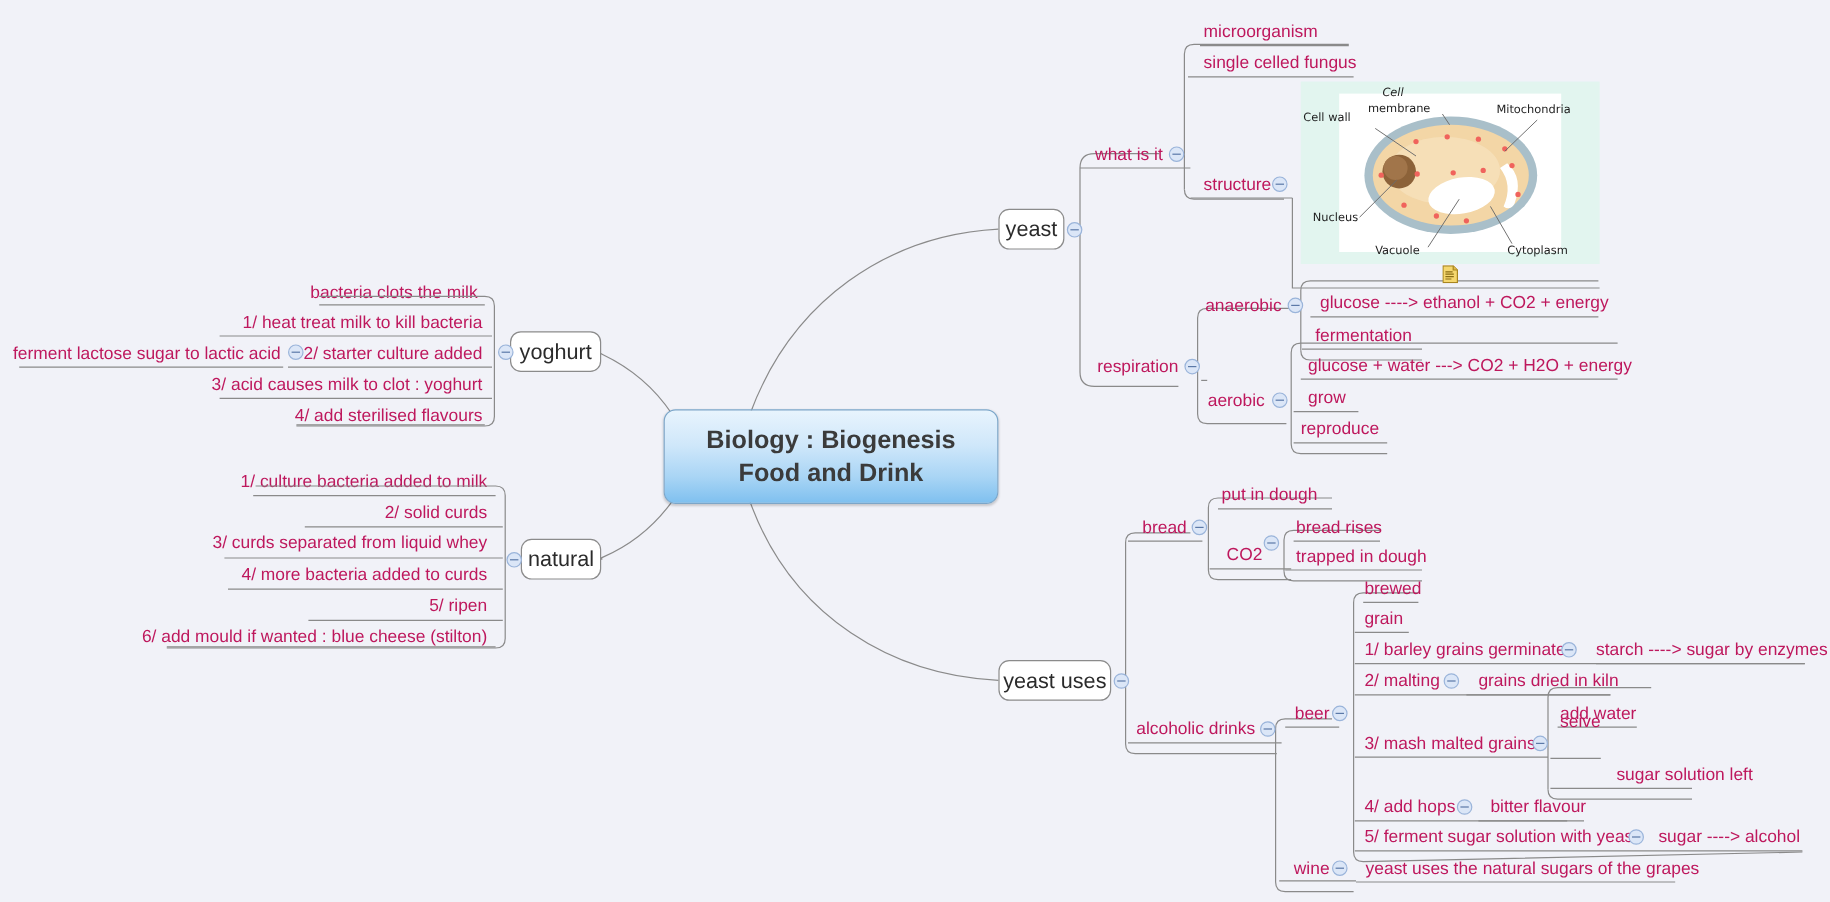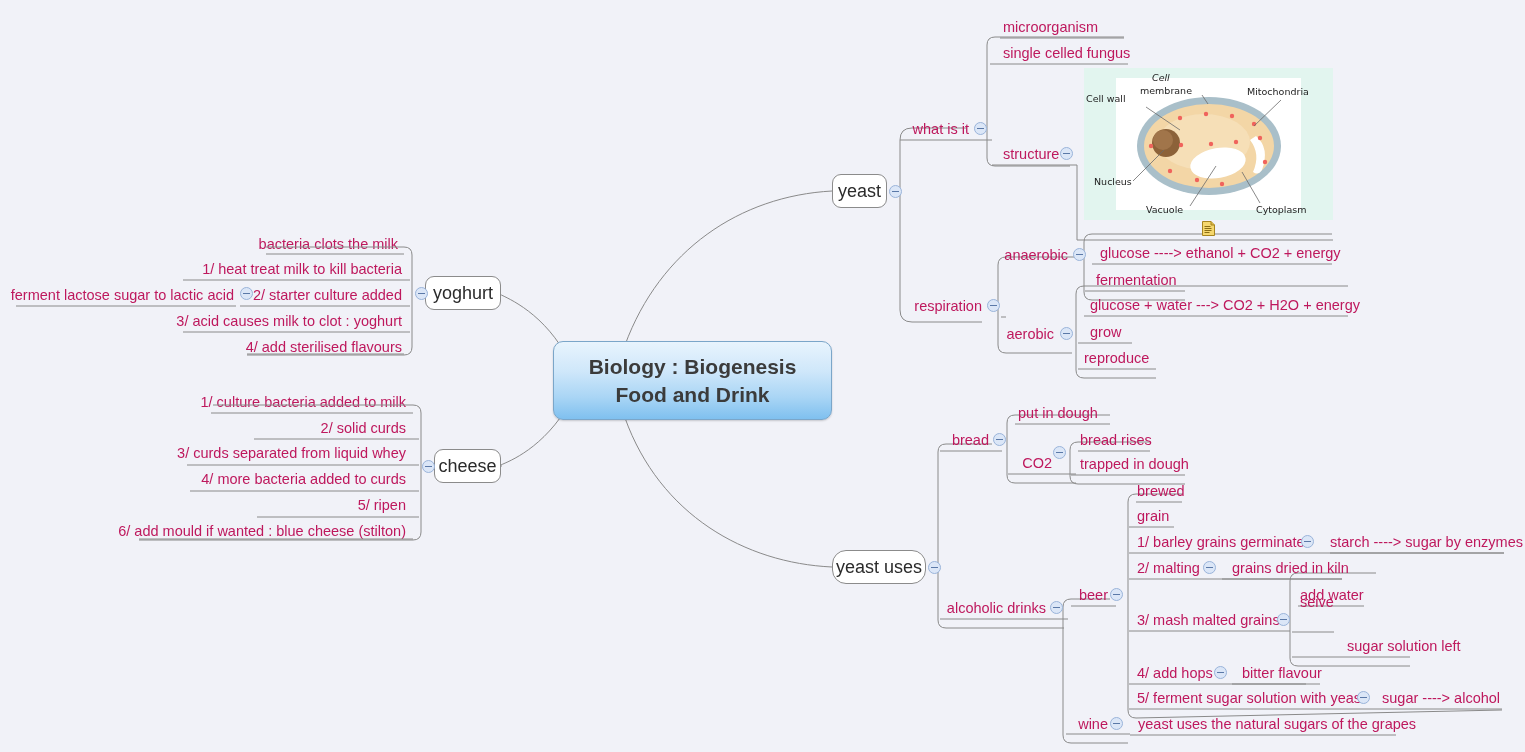--- a/index.html
+++ b/index.html
@@ -195,25 +195,25 @@
   </div>
   <div class="tog" style="left:889px;top:185px;"></div>
 
   <div class="boxnode" style="left:425px;top:276px;width:76px;height:34px;">
     <span>yoghurt</span>
   </div>
   <div class="tog" style="left:240px;top:287px;"></div>
   <div class="tog" style="left:415px;top:287px;"></div>
 
   <div class="boxnode" style="left:434px;top:449px;width:67px;height:34px;">
-    <span>cheese</span>
+    <span>natural</span>
   </div>
   <div class="tog" style="left:422px;top:460px;"></div>
 
-  <div class="boxnode" style="left:832px;top:550px;width:94px;height:34px;border-radius:14px;">
+  <div class="boxnode" style="left:832px;top:550px;width:94px;height:34px;">
     <span>yeast uses</span>
   </div>
   <div class="tog" style="left:928px;top:561px;"></div>
 
   <div class="topic r" style="left:895px;top:119px;width:78px;height:21px;">
     <span>what is it</span>
   </div>
   <div class="tog" style="left:974px;top:122px;"></div>
 
   <div class="topic" style="left:999px;top:17px;width:126px;height:21px;">

